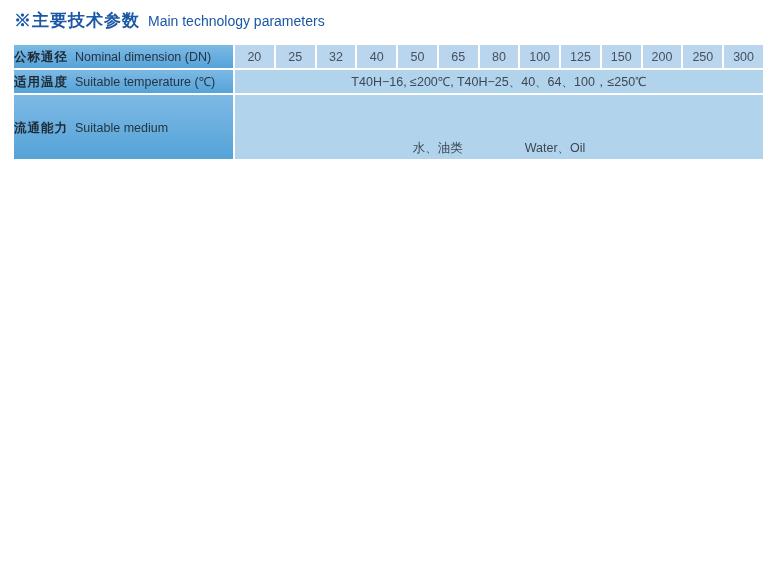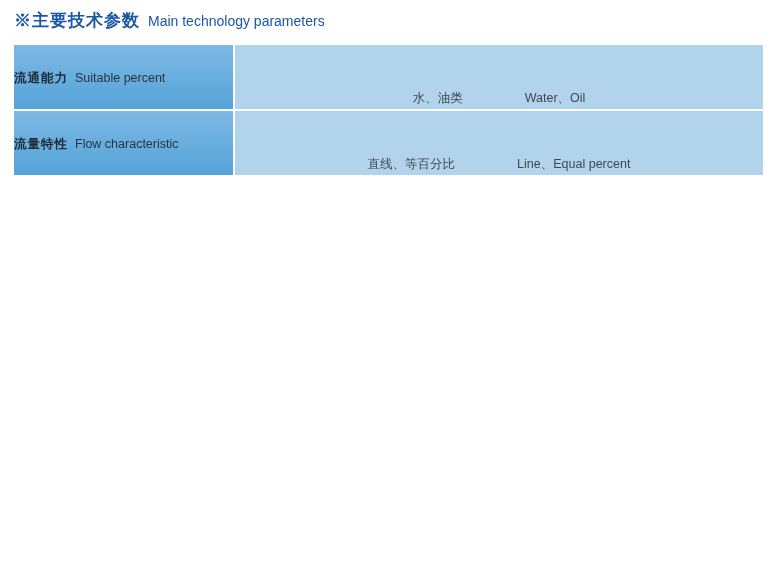--- a/index.html
+++ b/index.html
@@ -102,37 +102,53 @@
         <col>
         <col>
         <col>
         <col>
         <col>
         <col>
         <col>
     </colgroup>
     <tbody>
 
-
+      <tr>
+        <th class="label-cell">
+          <span class="label-zh">公称通径</span><span class="label-en">Nominal dimension (DN)</span>
+        </th>
+        <td class="value-cell">20</td>
+        <td class="value-cell">25</td>
+        <td class="value-cell">32</td>
+        <td class="value-cell">40</td>
+        <td class="value-cell">50</td>
+        <td class="value-cell">65</td>
+        <td class="value-cell">80</td>
+        <td class="value-cell">100</td>
+        <td class="value-cell">125</td>
+        <td class="value-cell">150</td>
+        <td class="value-cell">200</td>
+        <td class="value-cell">250</td>
+        <td class="value-cell">300</td>
+      </tr>
 
 
       <tr>
         <th class="label-cell">
-          <span class="label-zh">流通能力</span><span class="label-en">Suitable percent</span>
+          <span class="label-zh">适用温度</span><span class="label-en">Suitable temperature (℃)</span>
+        </th>
+        <td class="merged-cell" colspan="13">T40H−16, ≤200℃, T40H−25、40、64、100，≤250℃</td>
+      </tr>
+
+      <tr>
+        <th class="label-cell">
+          <span class="label-zh">流通能力</span><span class="label-en">Suitable medium</span>
         </th>
         <td class="merged-cell" colspan="13">
           <span class="pair-zh">水、油类</span><span class="pair-en">Water、Oil</span>
         </td>
       </tr>
 
-      <tr>
-        <th class="label-cell">
-          <span class="label-zh">流量特性</span><span class="label-en">Flow characteristic</span>
-        </th>
-        <td class="merged-cell" colspan="13">
-          <span class="pair-zh">直线、等百分比</span><span class="pair-en">Line、Equal percent</span>
-        </td>
-      </tr>
 
     </tbody>
   </table>
 
 </div>
 
 </body></html>

